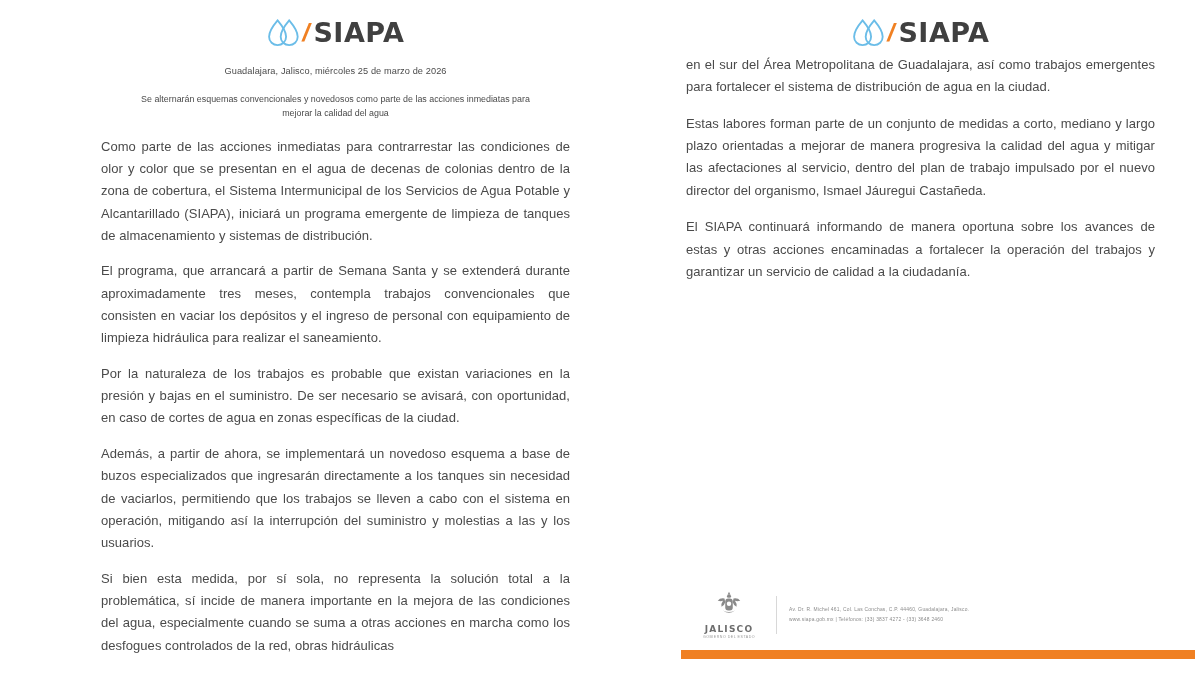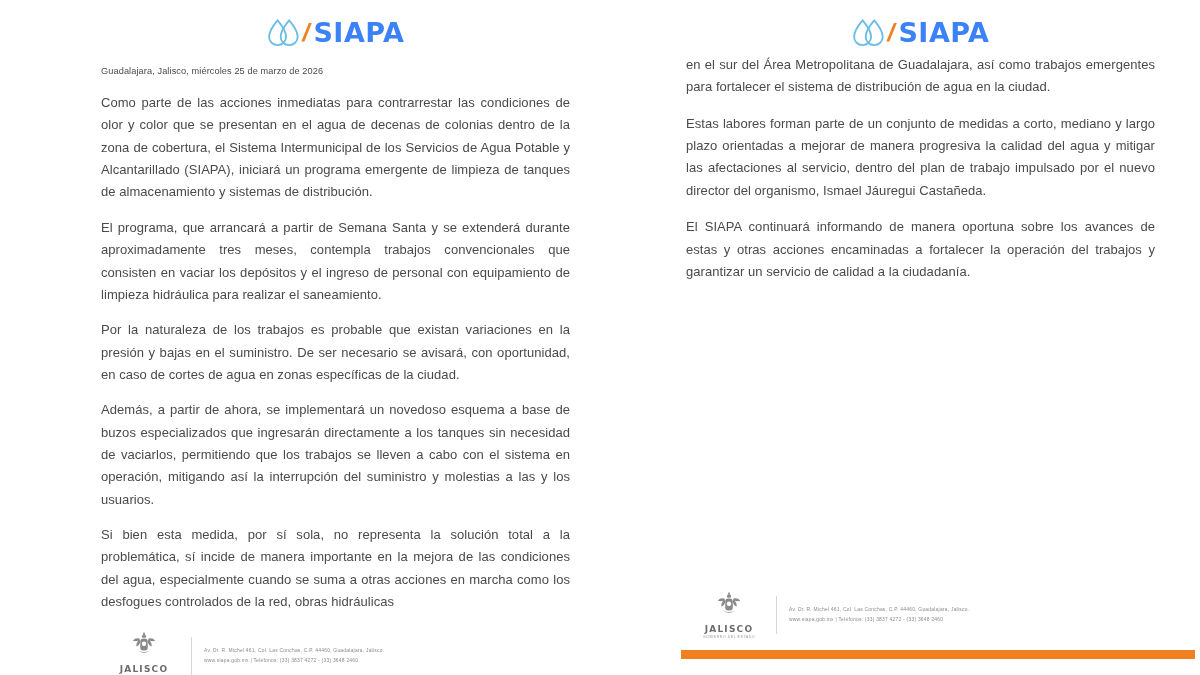--- a/index.html
+++ b/index.html
@@ -66,36 +66,37 @@
   }
   .logo-slash {
     color: #F08022;
     font-size: 25px;
     font-weight: 700;
     line-height: 1;
     margin: 0 1px 0 1px;
     transform: skewX(-12deg);
   }
   .logo-text {
-    color: #3b82f6;
+    color: #404040;
     font-size: 27px;
     font-weight: 700;
     letter-spacing: 0.5px;
     line-height: 1;
     font-family: "DejaVu Sans", sans-serif;
   }
 
   
   .content {
     flex: 1 1 auto;
     padding: 0 22px;
     box-sizing: border-box;
   }
 
   .dateline {
+    text-align: center;
     font-size: 9.2px;
     color: #4a4a4a;
     margin-top: 20px;
     margin-bottom: 16px;
     letter-spacing: 0.1px;
   }
 
   .headline {
     font-size: 9.6px;
     font-weight: 700;
@@ -214,20 +215,21 @@
         </svg>
         <span class="logo-slash">/</span>
         <span class="logo-text">SIAPA</span>
       </div>
     </div>
 
     <div class="content">
       <div class="dateline">Guadalajara, Jalisco, miércoles 25 de marzo de 2026</div>
 
 
+      <div class="subhead">Se alternarán esquemas convencionales y novedosos como parte de las acciones inmediatas para mejorar la calidad del agua</div>
 
       <p class="para">Como parte de las acciones inmediatas para contrarrestar las condiciones de olor y color que se presentan en el agua de decenas de colonias dentro de la zona de cobertura, el Sistema Intermunicipal de los Servicios de Agua Potable y Alcantarillado (SIAPA), iniciará un programa emergente de limpieza de tanques de almacenamiento y sistemas de distribución.</p>
       <p class="para">El programa, que arrancará a partir de Semana Santa y se extenderá durante aproximadamente tres meses, contempla trabajos convencionales que consisten en vaciar los depósitos y el ingreso de personal con equipamiento de limpieza hidráulica para realizar el saneamiento.</p>
       <p class="para">Por la naturaleza de los trabajos es probable que existan variaciones en la presión y bajas en el suministro. De ser necesario se avisará, con oportunidad, en caso de cortes de agua en zonas específicas de la ciudad.</p>
       <p class="para">Además, a partir de ahora, se implementará un novedoso esquema a base de buzos especializados que ingresarán directamente a los tanques sin necesidad de vaciarlos, permitiendo que los trabajos se lleven a cabo con el sistema en operación, mitigando así la interrupción del suministro y molestias a las y los usuarios.</p>
       <p class="para">Si bien esta medida, por sí sola, no representa la solución total a la problemática, sí incide de manera importante en la mejora de las condiciones del agua, especialmente cuando se suma a otras acciones en marcha como los desfogues controlados de la red, obras hidráulicas</p>
     </div>
 
     <div class="footer">
       <div class="emblem">

